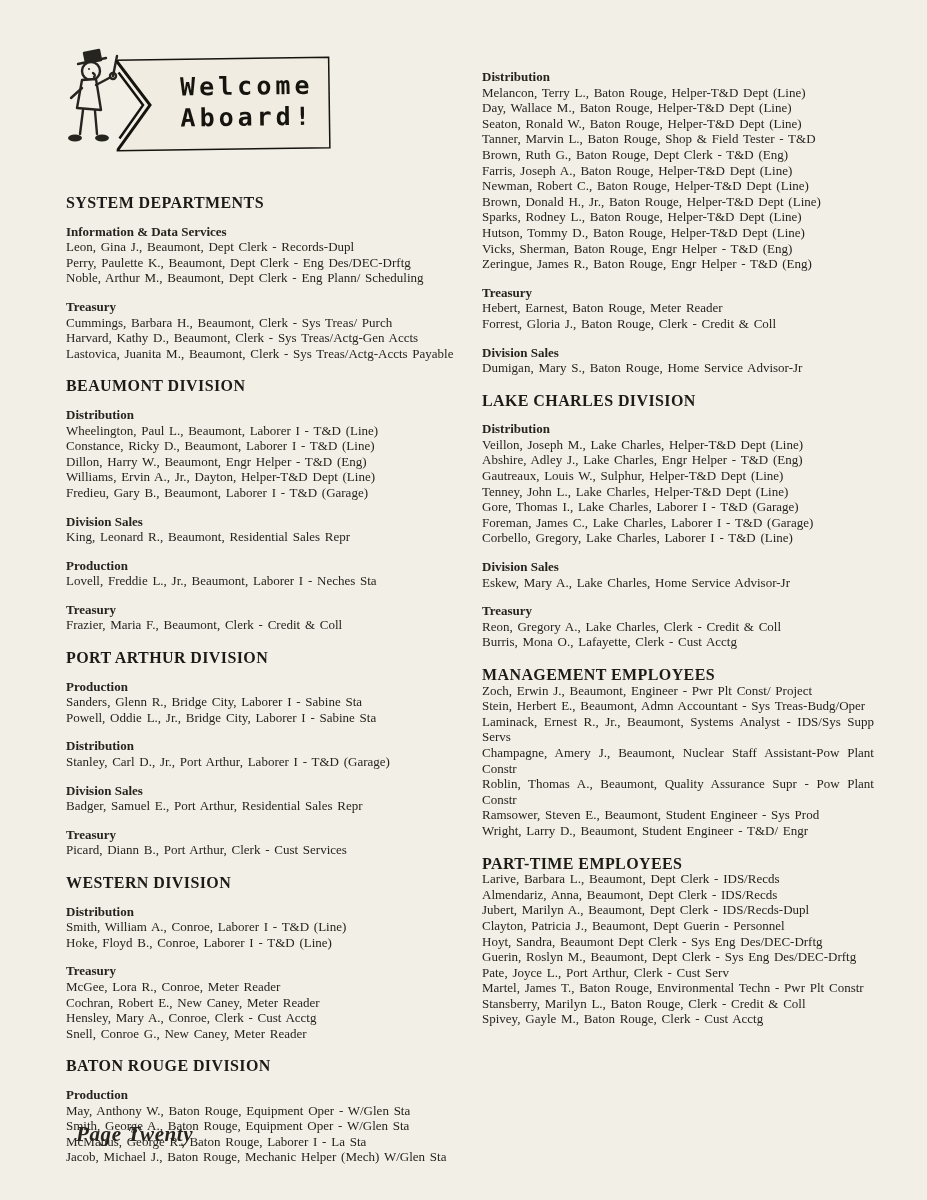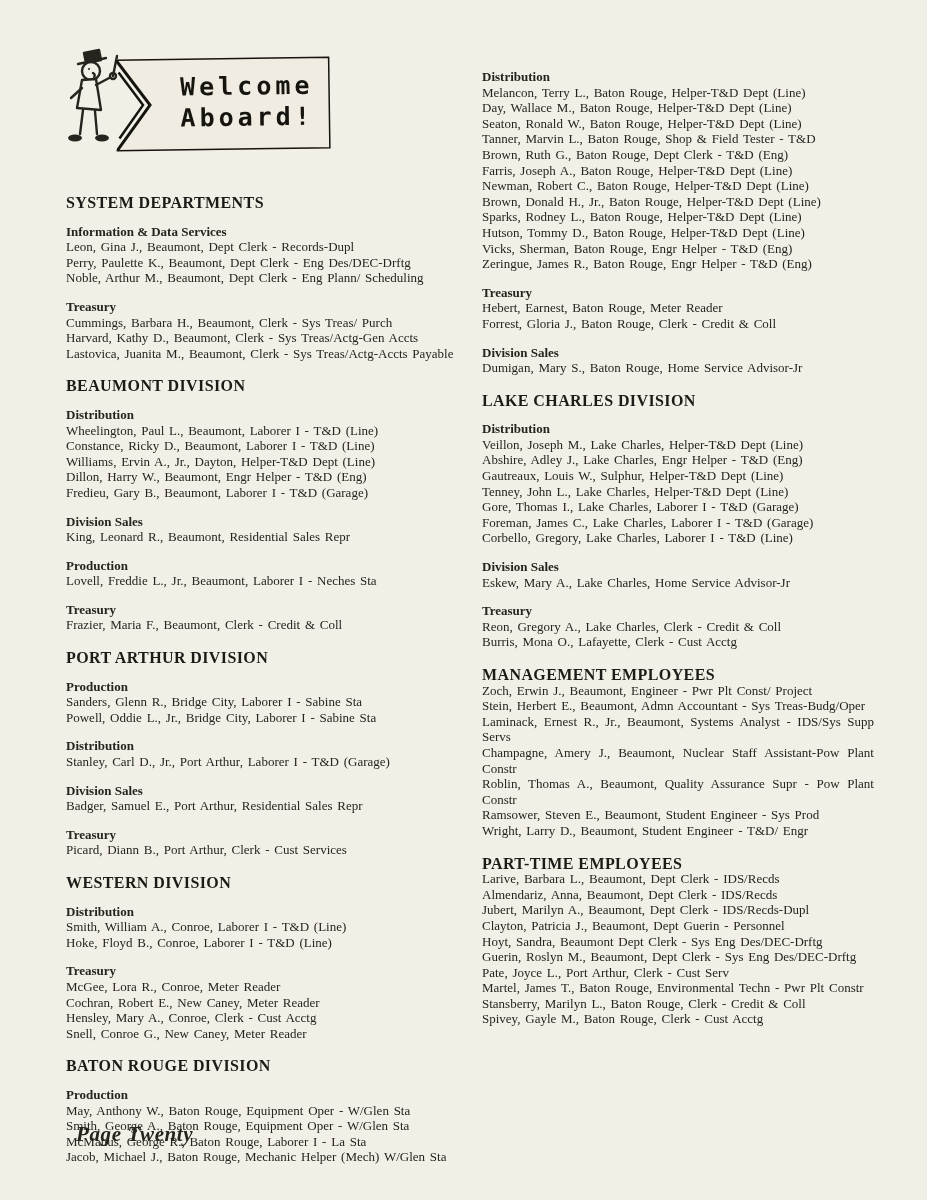--- a/index.html
+++ b/index.html
@@ -131,22 +131,22 @@
       <p class="entry">Perry, Paulette K., Beaumont, Dept Clerk - Eng Des/DEC-Drftg</p>
       <p class="entry">Noble, Arthur M., Beaumont, Dept Clerk - Eng Plann/ Scheduling</p>
       <div class="group-label">Treasury</div>
       <p class="entry">Cummings, Barbara H., Beaumont, Clerk - Sys Treas/ Purch</p>
       <p class="entry">Harvard, Kathy D., Beaumont, Clerk - Sys Treas/Actg-Gen Accts</p>
       <p class="entry">Lastovica, Juanita M., Beaumont, Clerk - Sys Treas/Actg-Accts Payable</p>
       <div class="section-title">BEAUMONT DIVISION</div>
       <div class="group-label">Distribution</div>
       <p class="entry">Wheelington, Paul L., Beaumont, Laborer I - T&amp;D (Line)</p>
       <p class="entry">Constance, Ricky D., Beaumont, Laborer I - T&amp;D (Line)</p>
+      <p class="entry">Dillon, Harry W., Beaumont, Engr Helper - T&amp;D (Eng)</p>
       <p class="entry">Williams, Ervin A., Jr., Dayton, Helper-T&amp;D Dept (Line)</p>
-      <p class="entry">Dillon, Harry W., Beaumont, Engr Helper - T&amp;D (Eng)</p>
       <p class="entry">Fredieu, Gary B., Beaumont, Laborer I - T&amp;D (Garage)</p>
       <div class="group-label">Division Sales</div>
       <p class="entry">King, Leonard R., Beaumont, Residential Sales Repr</p>
       <div class="group-label">Production</div>
       <p class="entry">Lovell, Freddie L., Jr., Beaumont, Laborer I - Neches Sta</p>
       <div class="group-label">Treasury</div>
       <p class="entry">Frazier, Maria F., Beaumont, Clerk - Credit &amp; Coll</p>
       <div class="section-title">PORT ARTHUR DIVISION</div>
       <div class="group-label">Production</div>
       <p class="entry">Sanders, Glenn R., Bridge City, Laborer I - Sabine Sta</p>

